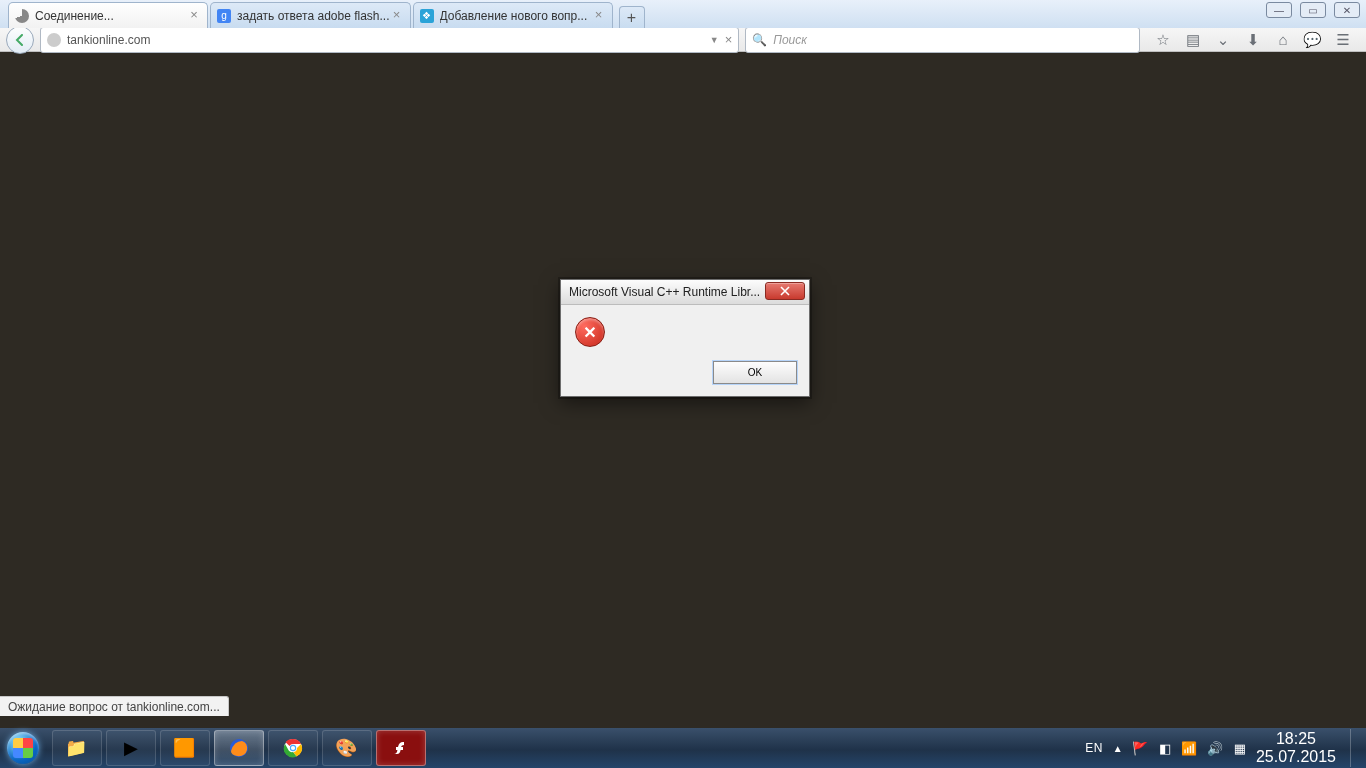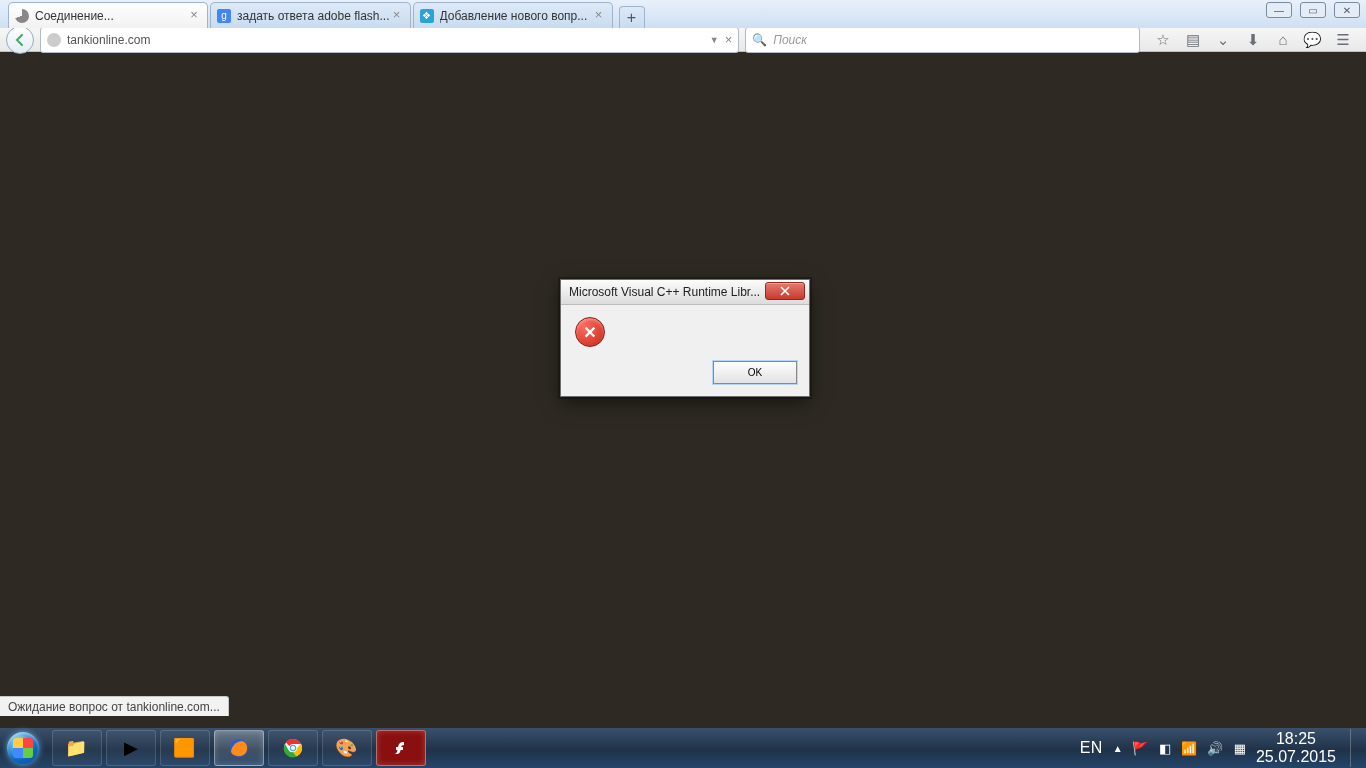--- a/index.html
+++ b/index.html
@@ -50,21 +50,21 @@
 
 .taskbar { position:absolute; left:0; right:0; bottom:0; height:40px; background: linear-gradient(#3a506b, #1f3249 55%, #25456a); display:flex; align-items:center; }
 .start-orb { width:46px; height:40px; display:flex; align-items:center; justify-content:center; cursor:pointer; }
 .start-orb .orb { width:32px; height:32px; border-radius:50%; background: radial-gradient(circle at 35% 30%, #8fe3ff, #0a66c2 60%, #044a90); box-shadow: 0 0 6px rgba(130,200,255,.7), inset 0 2px 3px rgba(255,255,255,.5); position:relative;}
 .start-orb .orb::after{content:"";position:absolute;inset:6px;background:
   conic-gradient(#f44 0 25%, #6c4 0 50%, #48f 0 75%, #fc4 0); border-radius:3px; filter: blur(.3px);}
 .task-icons { display:flex; gap:4px; margin-left:6px; }
 .task-icons .ti { width:50px; height:36px; border:1px solid rgba(255,255,255,.15); border-radius:3px; display:flex; align-items:center; justify-content:center; font-size:18px; cursor:pointer; background: rgba(255,255,255,.04);}
 .task-icons .ti.active { background: linear-gradient(rgba(255,255,255,.25), rgba(255,255,255,.08)); border-color: rgba(255,255,255,.4); box-shadow: inset 0 0 6px rgba(255,255,255,.2);}
 .tray { margin-left:auto; display:flex; align-items:center; gap:10px; padding-right:6px; color:#fff; font-size:12px; }
-.tray .lang { font-size:16px; letter-spacing:.5px; cursor:pointer;}
+.tray .lang { font-size:12px; letter-spacing:.5px; cursor:pointer;}
 .tray .tri { font-size:10px; cursor:pointer;}
 .tray .ticon { font-size:13px; cursor:pointer;}
 .tray .clock { text-align:center; line-height:1.15; font-size:16px; cursor:pointer;}
 .tray .show-desktop { width:10px; height:38px; border-left:1px solid rgba(255,255,255,.25); margin-left:4px; cursor:pointer;}
 
 svg { display:block; }
 </style>
 </head>
 <body>
 

